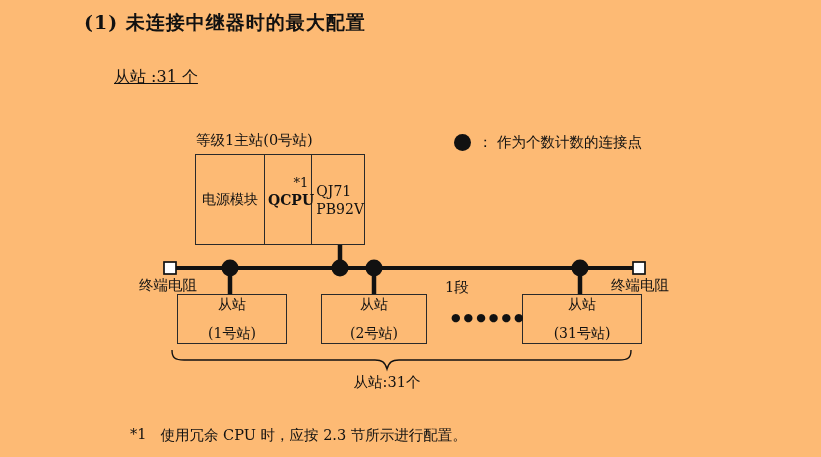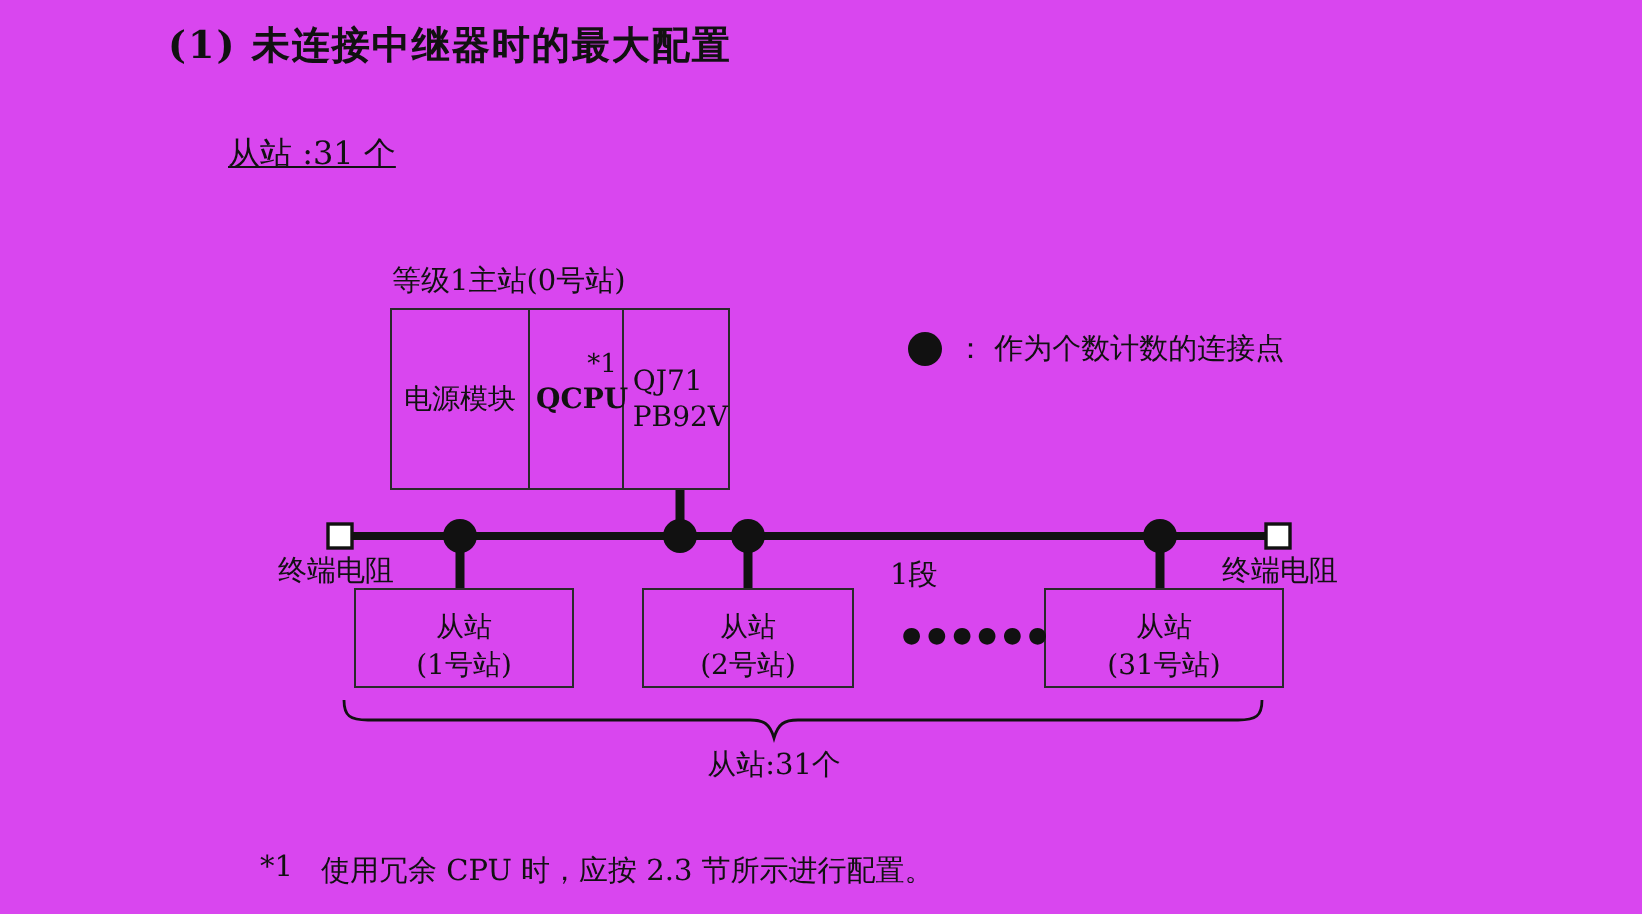--- a/index.html
+++ b/index.html
@@ -1,19 +1,19 @@
 <!DOCTYPE html>
 <html><head>
 <meta charset="utf-8">
 <style>
   html, body { margin: 0; padding: 0; background: #ffffff; }
   #canvas {
     position: relative;
     width: 821px; height: 457px;
-    background: #d946ef;
+    background: #fdba74;
     font-family: "DejaVu Serif", "Liberation Serif", serif;
     color: #111111;
     overflow: hidden;
   }
   .abs { position: absolute; }
   .heading { left: 84px; top: 10px; font-size: 19px; font-weight: bold; letter-spacing: 1px; }
   .subline1 { left: 114px; top: 41px; font-size: 16px; }
   .subline2 { left: 114px; top: 67px; font-size: 16px; text-decoration: underline; }
 
   .master-label { left: 196px; top: 131px; font-size: 14.5px; }
@@ -25,33 +25,33 @@
   .cell { box-sizing: border-box; font-size: 14px; }
   .cell-power {
     width: 70px; border-right: 1.2px solid #2a2a2a;
     display: flex; align-items: center; justify-content: center;
   }
   .cell-cpu { width: 48px; border-right: 1.2px solid #2a2a2a; position: relative; }
   .cpu-note { position: absolute; right: 3px; top: 20px; font-size: 13px; }
   .cpu-name { position: absolute; left: 3px; top: 37px; font-weight: bold; }
   .cell-net { width: 52px; padding: 27px 0 0 4px; line-height: 18px; }
 
-  .legend { left: 454px; top: 133px; display: flex; align-items: center; gap: 7px; margin-top: 32px; }
+  .legend { left: 454px; top: 133px; display: flex; align-items: center; gap: 7px; }
   .legend-dot { width: 17px; height: 17px; border-radius: 50%; background: #111111; flex: 0 0 auto; }
   .legend-text { font-size: 14.5px; }
 
   svg.wires { left: 0; top: 0; width: 821px; height: 457px; }
 
   .segment-label { left: 445px; top: 242px; font-size: 14.5px; margin-top: 36px; }
   .term-label-left { left: 139px; top: 276px; font-size: 14.5px; }
   .term-label-right { left: 611px; top: 276px; font-size: 14.5px; }
 
   .slave-box {
     border: 1.3px solid #2a2a2a; box-sizing: border-box;
-    display: flex; flex-direction: column; align-items: center; justify-content: flex-end;
+    display: flex; flex-direction: column; align-items: center; justify-content: space-between;
     font-size: 14px; line-height: 19px; text-align: center;
   }
   .slave-1 { left: 177px; top: 294px; width: 110px; height: 50px; }
   .slave-2 { left: 321px; top: 294px; width: 106px; height: 50px; }
   .slave-31 { left: 522px; top: 294px; width: 120px; height: 50px; }
 
   .ellipsis { left: 451px; top: 311px; font-size: 11px; letter-spacing: 3px;
               font-family: "DejaVu Sans", "Liberation Sans", sans-serif; }
 
   .brace-label { left: 337px; top: 373px; width: 100px; text-align: center; font-size: 14.5px; }

